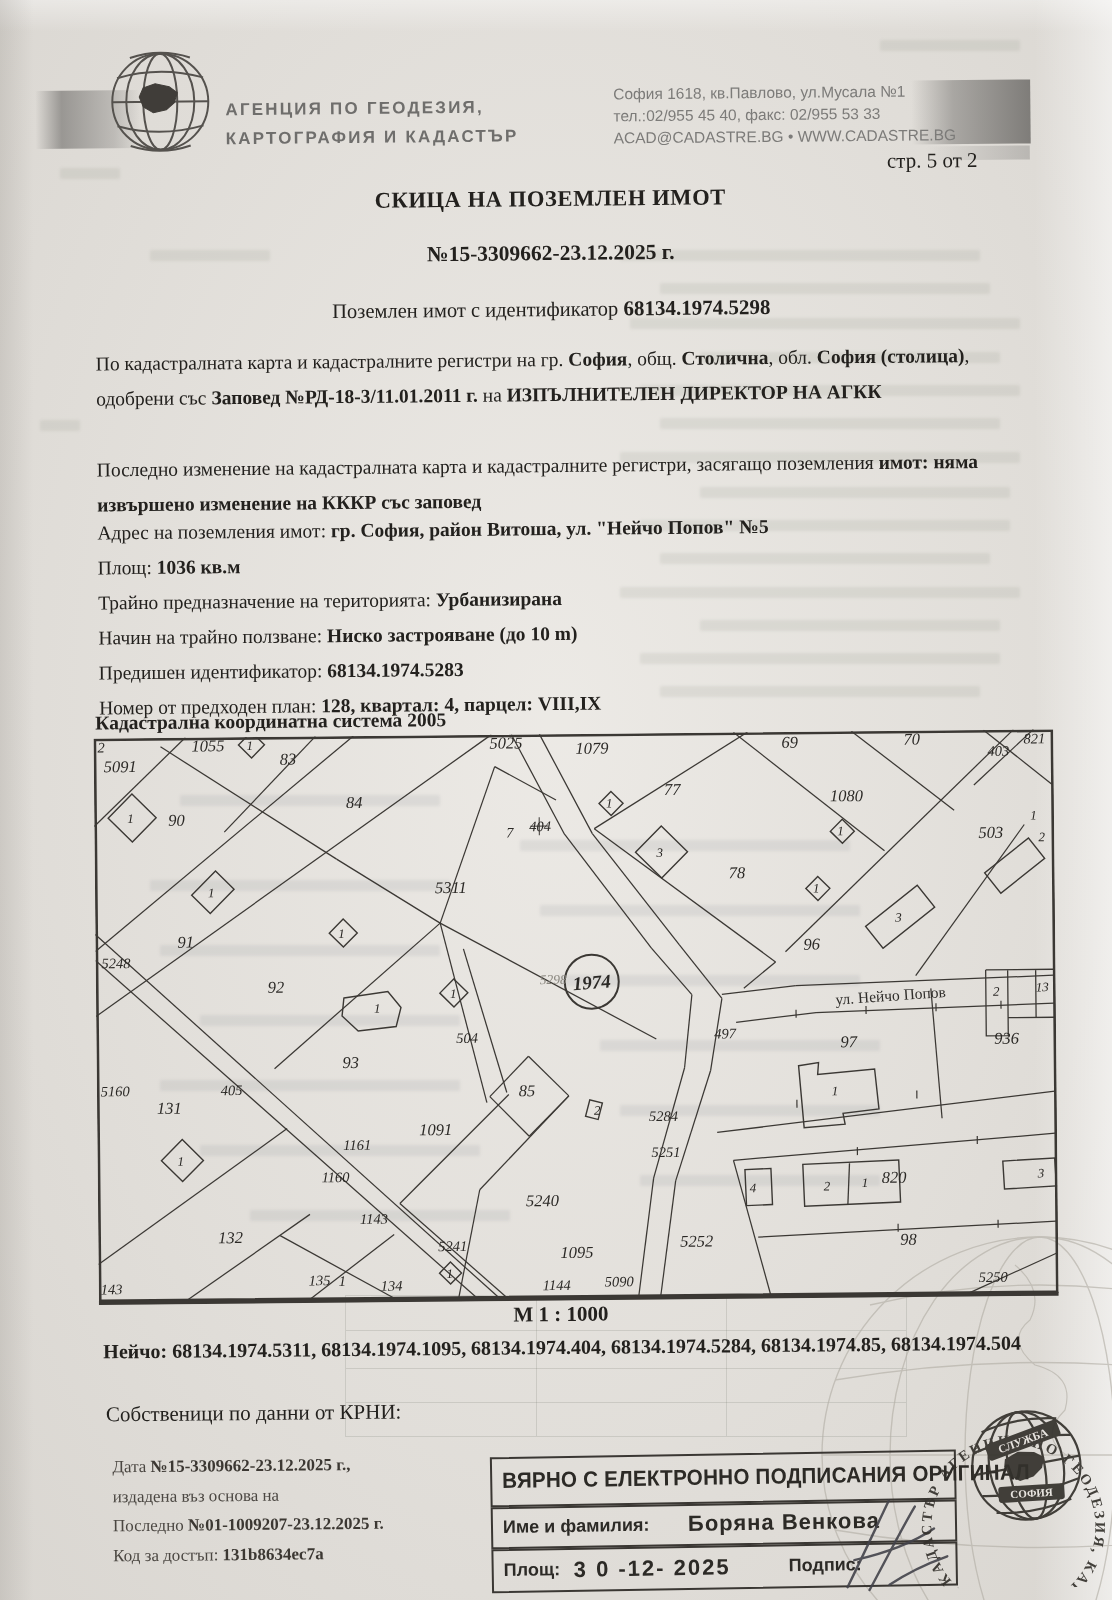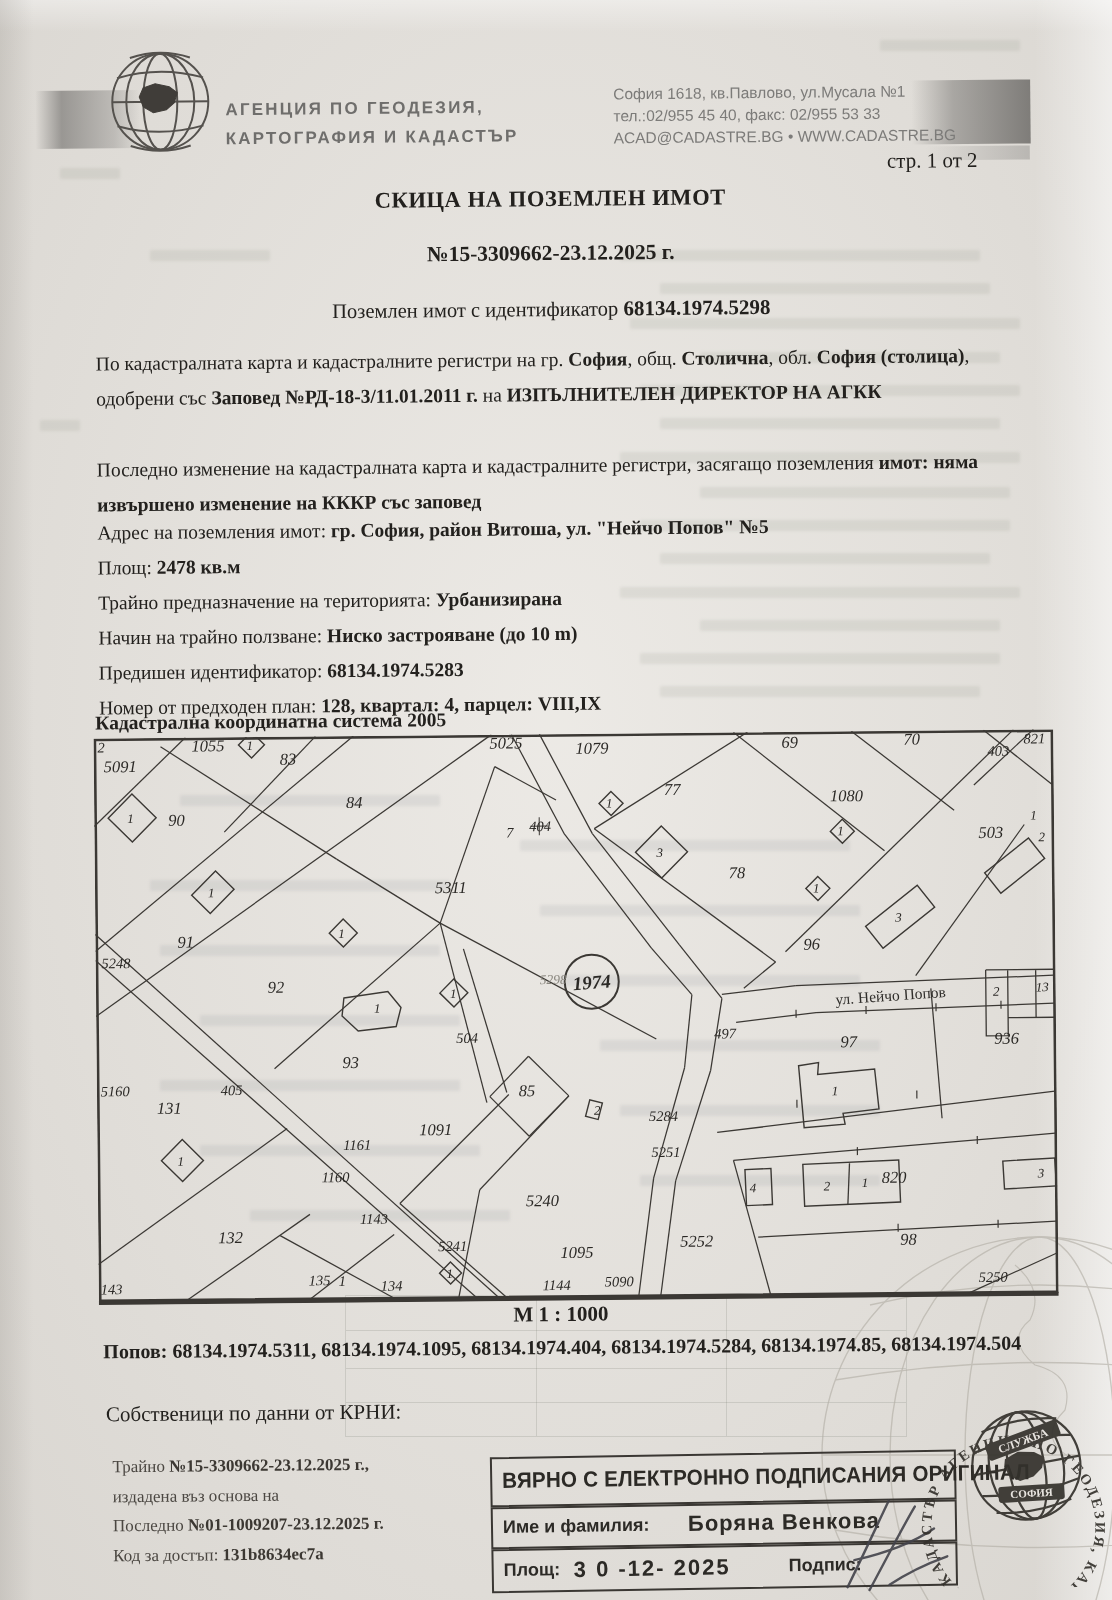--- a/index.html
+++ b/index.html
@@ -131,32 +131,32 @@
   </svg>
   <div class="abs agency" style="left:232px;top:92px;">
     <div>АГЕНЦИЯ ПО ГЕОДЕЗИЯ,</div>
     <div>КАРТОГРАФИЯ И КАДАСТЪР</div>
   </div>
   <div class="abs contact" style="left:620px;top:84px;">
     <div>София 1618, кв.Павлово, ул.Мусала №1</div>
     <div>тел.:02/955 45 40, факс: 02/955 53 33</div>
     <div>ACAD@CADASTRE.BG • WWW.CADASTRE.BG</div>
   </div>
-  <div class="abs pagenum" style="left:893px;top:152px;">стр. 1 от 2</div>
+  <div class="abs pagenum" style="left:893px;top:152px;">стр. 5 от 2</div>
 
   <div class="abs t-center title1" style="top:186px;">СКИЦА НА ПОЗЕМЛЕН ИМОТ</div>
   <div class="abs t-center title2" style="top:241px;"><span>№15-3309662-23.12.2025 г.</span></div>
   <div class="abs t-center idline" style="top:297px;">
     <span>Поземлен имот с идентификатор </span><span class="b">68134.1974.5298</span>
   </div>
 
   <div class="abs para" style="left:100px;top:342px;"><span>По кадастралната карта и кадастралните регистри на гр. </span><span class="b">София</span><span>, общ. </span><span class="b">Столична</span><span>, обл. </span><span class="b">София (столица)</span><span>, одобрени със </span><span class="b">Заповед №РД-18-3/11.01.2011 г.</span><span> на </span><span class="b">ИЗПЪЛНИТЕЛЕН ДИРЕКТОР НА АГКК</span></div>
   <div class="abs para" style="left:100px;top:448px;"><span>Последно изменение на кадастралната карта и кадастралните регистри, засягащо поземления </span><span class="b">имот: няма извършено изменение на КККР със заповед</span></div>
   <div class="abs para" style="left:100px;top:511px;white-space:nowrap;"><span>Адрес на поземления имот: </span><span class="b">гр. София, район Витоша, ул. "Нейчо Попов" №5</span></div>
-  <div class="abs para" style="left:100px;top:546px;white-space:nowrap;"><span>Площ: </span><span class="b">2478 кв.м</span></div>
+  <div class="abs para" style="left:100px;top:546px;white-space:nowrap;"><span>Площ: </span><span class="b">1036 кв.м</span></div>
   <div class="abs para" style="left:100px;top:581px;white-space:nowrap;"><span>Трайно предназначение на територията: </span><span class="b">Урбанизирана</span></div>
   <div class="abs para" style="left:100px;top:616px;white-space:nowrap;"><span>Начин на трайно ползване: </span><span class="b">Ниско застрояване (до 10 m)</span></div>
   <div class="abs para" style="left:100px;top:651px;white-space:nowrap;"><span>Предишен идентификатор: </span><span class="b">68134.1974.5283</span></div>
   <div class="abs para" style="left:100px;top:686px;white-space:nowrap;"><span>Номер от предходен план: </span><span class="b">128, квартал: 4, парцел: VIII,IX</span></div>
   <div class="abs coord" style="left:96px;top:708px;">Кадастрална координатна система 2005</div>
 
   <svg id="mapsvg" class="abs" style="left:94px;top:734px;" width="960" height="567" viewBox="0 0 960 567">
       <rect x="1.5" y="1.5" width="957" height="561" fill="none" stroke="#3b3834" stroke-width="2.6"></rect>
       <line x1="0" y1="564.5" x2="960" y2="564.5" stroke="#3b3834" stroke-width="4"></line>
       <line x1="0" y1="88" x2="92" y2="0" stroke="#3b3834" stroke-width="1.25"></line>
@@ -326,27 +326,27 @@
       <text x="764" y="456" font-size="13" font-style="italic" fill="#2b2926">1</text>
       <text x="652" y="460" font-size="13" font-style="italic" fill="#2b2926">4</text>
       <text x="940" y="448" font-size="13" font-style="italic" fill="#2b2926">3</text>
       <text x="897" y="266" font-size="13" font-style="italic" fill="#2b2926">2</text>
       <text x="940" y="262" font-size="13" font-style="italic" fill="#2b2926">13</text>
     </svg>
 
   <div class="abs t-center scale" style="top:1302px;">М 1 : 1000</div>
 
   <div class="abs neighbors" style="left:98px;top:1330px;">
-    <span>Попов: </span><span>68134.1974.5311, 68134.1974.1095, 68134.1974.404, 68134.1974.5284, 68134.1974.85, 68134.1974.504</span>
+    <span>Нейчо: </span><span>68134.1974.5311, 68134.1974.1095, 68134.1974.404, 68134.1974.5284, 68134.1974.85, 68134.1974.504</span>
   </div>
 
   <div class="abs owners" style="left:100px;top:1398px;">Собственици по данни от КРНИ:</div>
 
   <div class="abs issue" style="left:106px;top:1448px;">
-    <div><span>Трайно </span><span class="b">№15-3309662-23.12.2025 г.,</span></div>
+    <div><span>Дата </span><span class="b">№15-3309662-23.12.2025 г.,</span></div>
     <div>издадена въз основа на</div>
     <div><span>Последно </span><span class="b">№01-1009207-23.12.2025 г.</span></div>
     <div><span>Код за достъп: </span><span class="b">131b8634ec7a</span></div>
   </div>
 
   <div class="stampbox">
     <div class="row" style="top:0;height:46px;">
       <div class="stamp-l1" style="margin:9px 0 0 10px;">ВЯРНО С ЕЛЕКТРОННО ПОДПИСАНИЯ ОРИГИНАЛ</div>
     </div>
     <div class="row" style="top:50px;height:38px;">

